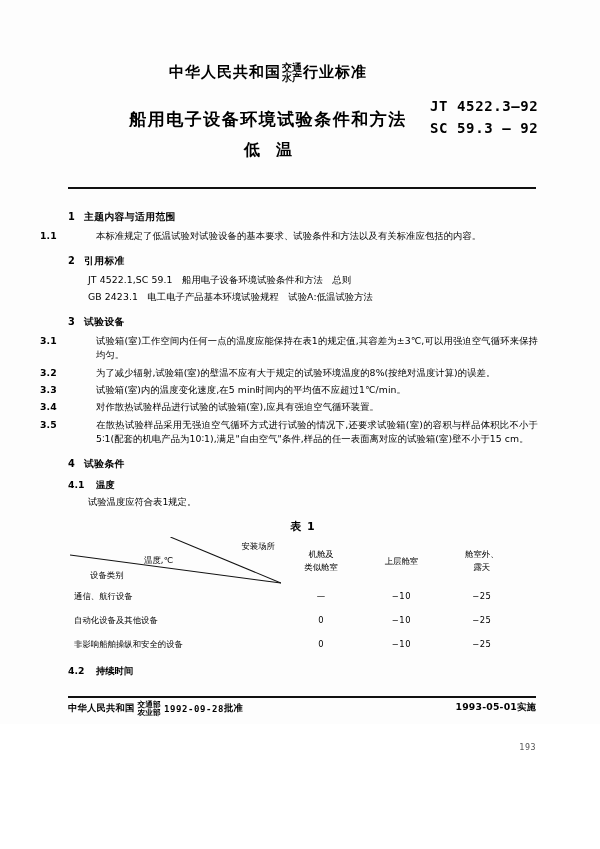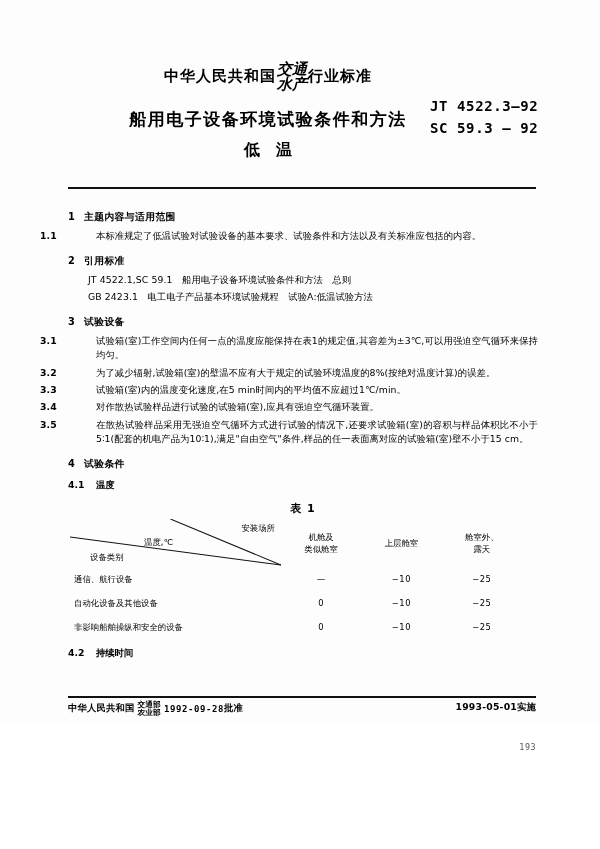--- a/index.html
+++ b/index.html
@@ -38,27 +38,26 @@
     justify-content: center;
     font-size: 15px;
     font-weight: bold;
     letter-spacing: 1px;
     line-height: 1.05;
   }
   .nl-part { white-space: nowrap; }
   .nl-stack {
     display: inline-flex;
     flex-direction: column;
-    font-size: 15px;
+    font-size: 10px;
     line-height: 1.0;
     letter-spacing: 0px;
     margin: 0 1px;
     font-weight: bold;
     transform: translateY(-0.5px);
-    font-style: italic;
   }
 
   .doc-title {
     position: absolute;
     left: 68px;
     top: 108px;
     width: 400px;
     text-align: center;
     font-size: 17px;
     font-weight: bold;
@@ -325,20 +324,21 @@
       <span class="num">3.5</span><span>在散热试验样品采用无强迫空气循环方式进行试验的情况下,还要求试验箱(室)的容积与样品体积比不小于5∶1(配套的机电产品为10∶1),满足"自由空气"条件,样品的任一表面离对应的试验箱(室)壁不小于15 cm。</span>
     </div>
 
     <div class="h2">
       <span class="num">4</span><span>试验条件</span>
     </div>
 
     <div class="sub-h">
       <span class="num">4.1</span><span>温度</span>
     </div>
+    <div class="indent-line">试验温度应符合表1规定。</div>
 
     <div class="table-caption">表 1</div>
 
     <table class="spec">
       <tbody>
         <tr class="hdr-row">
           <td class="col-cat diag t-top">
             <svg viewBox="0 0 210 48" preserveAspectRatio="none">
               <line x1="100" y1="0" x2="210" y2="46" stroke="#111" stroke-width="1"></line>
               <line x1="0" y1="18" x2="210" y2="46" stroke="#111" stroke-width="1"></line>

